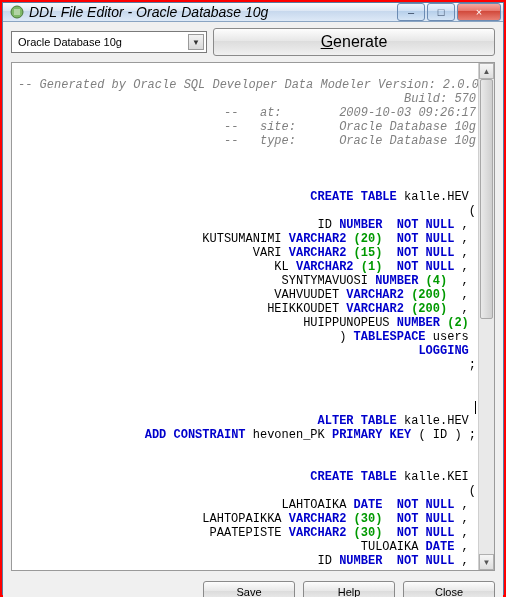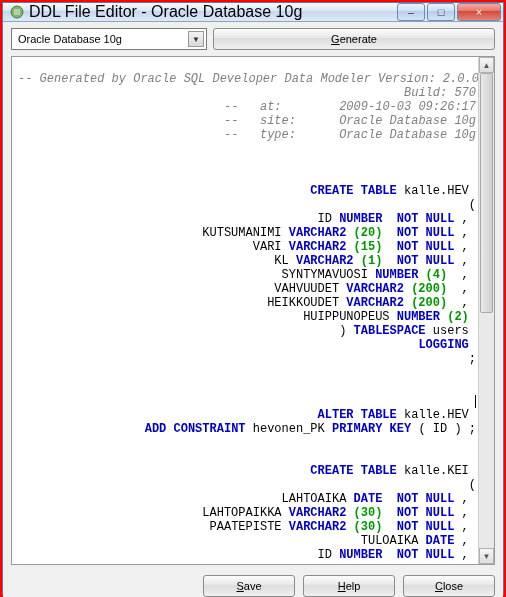--- a/index.html
+++ b/index.html
@@ -1,30 +1,30 @@
 <!DOCTYPE html>
 <html><head>
 <meta charset="utf-8">
 <style>
   * { box-sizing: border-box; margin: 0; padding: 0; }
   html, body { width: 506px; height: 597px; font-family: Tahoma, sans-serif; font-size: 11px; overflow: hidden; }
   .outer { width: 506px; height: 597px; background: #ff0000; padding: 2px; }
   .window { width: 100%; height: 100%; background: #f0f0f0; border: 1px solid #5a7aa0; display: flex; flex-direction: column; }
   .titlebar { height: 28px; background: linear-gradient(to bottom, #f8fafd, #dbe6f4 45%, #c7d8ed 46%, #dde9f7); display: flex; align-items: center; padding: 0 2px 0 6px; border-bottom: 1px solid #8aa4c2; }
   .titlebar .icon { width: 16px; height: 16px; margin-right: 4px; }
-  .titlebar .title { flex: 1; color: #000; font-size: 16px; }
+  .titlebar .title { flex: 1; color: #000; font-size: 14px; font-style: italic; }
   .winbtns { display: flex; gap: 0; }
   .winbtn { width: 28px; height: 18px; border: 1px solid #6b8bb3; border-radius: 3px; margin-left: 2px; display: flex; align-items: center; justify-content: center; font-family: Arial, sans-serif; font-size: 11px; }
   .winbtn.min, .winbtn.max { background: linear-gradient(to bottom, #eaf2fb, #cfe0f4 45%, #b6cfea 46%, #d6e5f6); color: #2a3b55; }
   .winbtn.close { background: linear-gradient(to bottom, #f5a8a0, #e6766b 45%, #d24a3c 46%, #e88074); color: #fff; width: 44px; }
   .toolbar { padding: 6px 8px; display: flex; gap: 6px; align-items: center; background: #f0f0f0; }
   .combo { flex: 0 0 196px; height: 22px; background: #fff; border: 1px solid #7a7a7a; display: flex; align-items: center; padding: 0 2px 0 6px; font-size: 11px; }
   .combo .combo-text { flex: 1; }
   .combo .combo-arrow { width: 16px; height: 16px; background: linear-gradient(to bottom,#f3f3f3,#d9d9d9); border: 1px solid #9a9a9a; display: flex; align-items: center; justify-content: center; font-size: 8px; color: #333; }
-  .tbtn { flex: 1; height: 22px; background: linear-gradient(to bottom,#fdfdfd,#e7e7e7 45%,#dcdcdc 46%,#f0f0f0); border: 1px solid #8a8a8a; border-radius: 3px; font-size: 11px; cursor: default; }
+  .tbtn { flex: 1; height: 28px; background: linear-gradient(to bottom,#fdfdfd,#e7e7e7 45%,#dcdcdc 46%,#f0f0f0); border: 1px solid #8a8a8a; border-radius: 3px; font-size: 16px; cursor: default; }
   .tbtn span.u { text-decoration: underline; }
   .editor-wrap { flex: 1; margin: 0 8px 4px 8px; border: 1px solid #9a9a9a; background: #fff; position: relative; display: flex; }
   .editor { flex: 1; overflow: hidden; padding: 15px 2px 2px 6px; font-family: "Courier New", monospace; font-size: 12px; line-height: 14px; color: #000; white-space: pre; text-align: right; }
   .kw-blue { color: #0000cc; font-weight: bold; }
   .kw-green { color: #009900; font-weight: bold; }
   .cmt { color: #808080; font-style: italic; }
   .scrollbar { width: 16px; background: #e9e9e9; border-left: 1px solid #cfcfcf; display: flex; flex-direction: column; }
   .sb-btn { height: 16px; background: linear-gradient(to bottom,#f6f6f6,#dedede); border: 1px solid #b0b0b0; display: flex; align-items: center; justify-content: center; font-size: 8px; color: #555; }
   .sb-track { flex: 1; position: relative; }
   .sb-thumb { position: absolute; left: 1px; right: 1px; top: 0; height: 240px; background: linear-gradient(to right,#eaeaea,#cfcfcf); border: 1px solid #a8a8a8; border-radius: 2px; }

